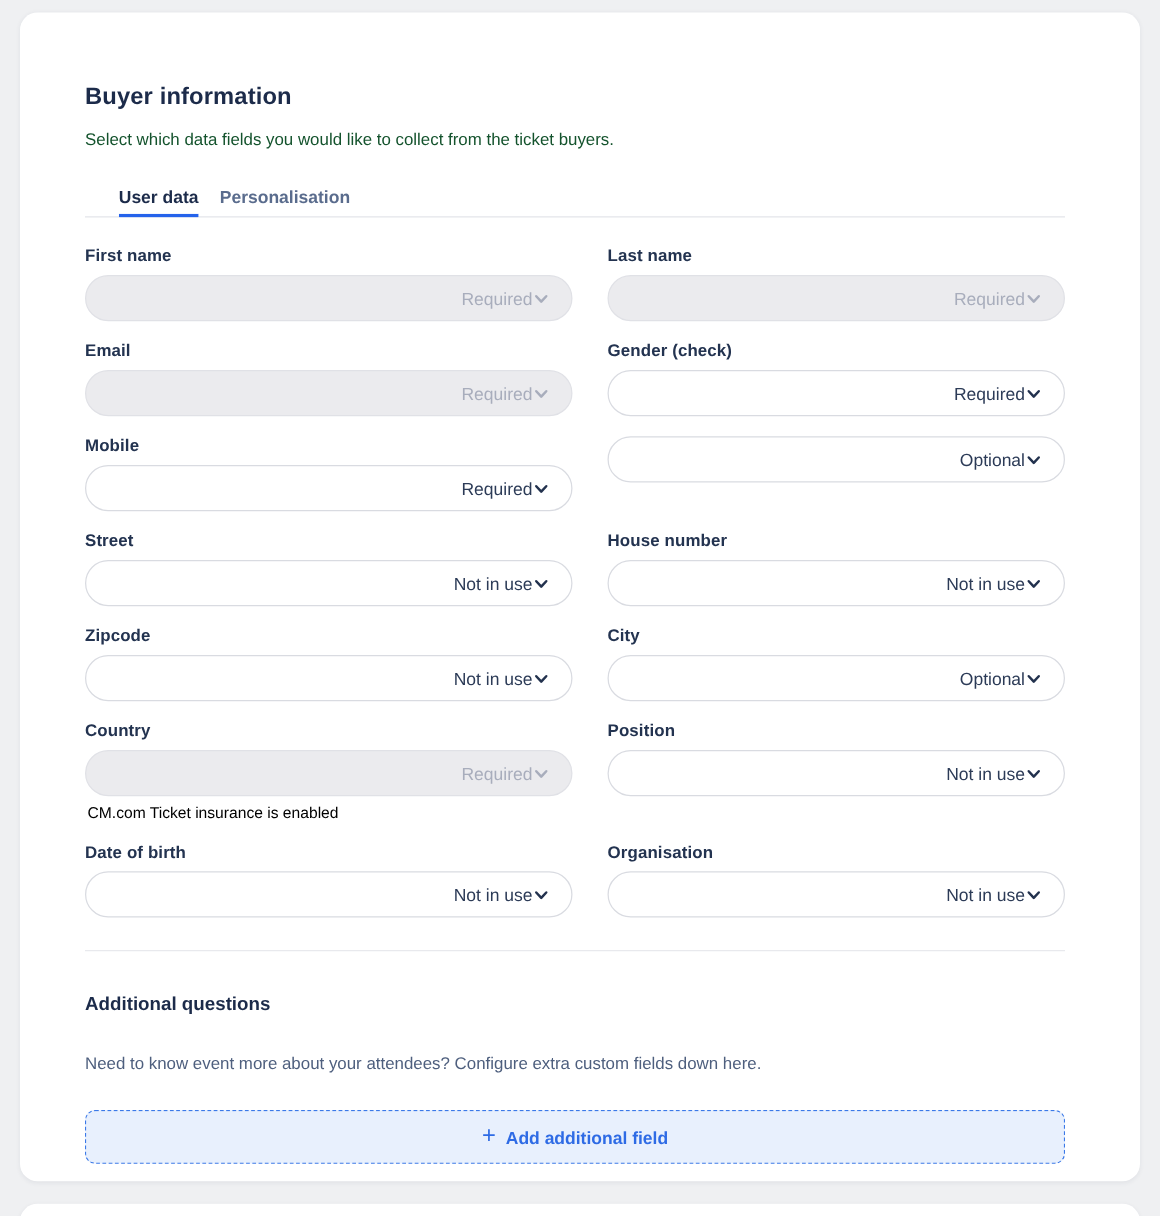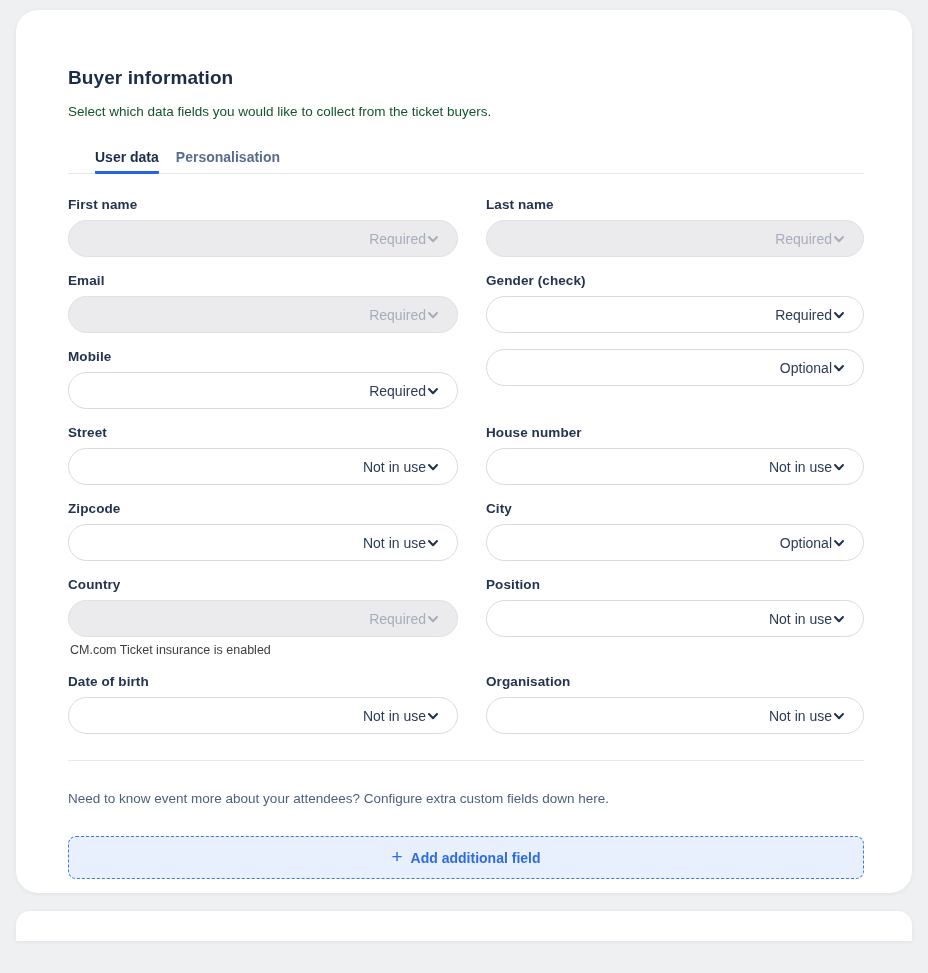--- a/index.html
+++ b/index.html
@@ -6,23 +6,23 @@
   html, body {
     width: 928px; height: 973px;
     background: #eff0f2;
     overflow: hidden;
     font-family: "Liberation Sans", sans-serif;
   }
   .card {
     width: 896px;
     margin: 10px auto 0 16px;
     background: #ffffff;
-    border-radius: 22px;
+    border-radius: 14px;
     box-shadow: 0 1px 4px rgba(30,40,70,0.07);
-    padding: 56px 48px 14px 52px;
+    padding: 56px 60px 14px 52px;
   }
   .page-title {
     font-size: 19px;
     font-weight: 700;
     color: #1c2b4a;
     line-height: 23px;
     letter-spacing: 0.1px;
   }
   .page-subtitle {
     margin-top: 14px;
@@ -84,21 +84,21 @@
   .select.disabled {
     background: #ebebee;
     border-color: #e0e1e6;
     color: #a8adbc;
     cursor: default;
   }
   .select.disabled .chevron { color: #a8adbc; }
   .field-helper {
     margin-top: 6px;
     font-size: 12.5px;
-    color: #404040;
+    color: #000000;
     line-height: 15px;
     padding-left: 2px;
   }
   .divider {
     margin-top: 26px;
     border: none;
     border-top: 1px solid #e8e9ed;
     height: 0;
   }
   .section-title {
@@ -339,20 +339,21 @@
               <path d="M3 5 L7 9.3 L11 5" stroke="currentColor" stroke-width="2" stroke-linecap="round" stroke-linejoin="round"></path>
             </svg>
           </span>
         </div>
 
       </div>
     </div>
 
   <hr class="divider">
 
+  <h2 class="section-title">Additional questions</h2>
 
   <p class="section-desc">Need to know event more about your attendees? Configure extra custom fields down here.</p>
 
   <button class="add-btn">
     <span class="plus">+</span>
     <span>Add additional field</span>
   </button>
 
 </div>
 

